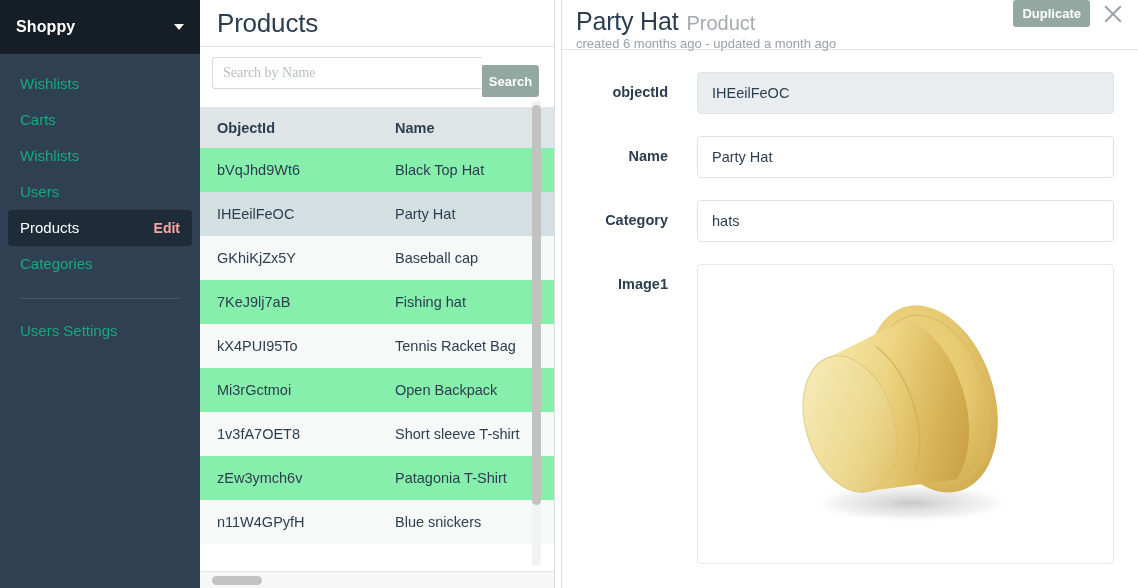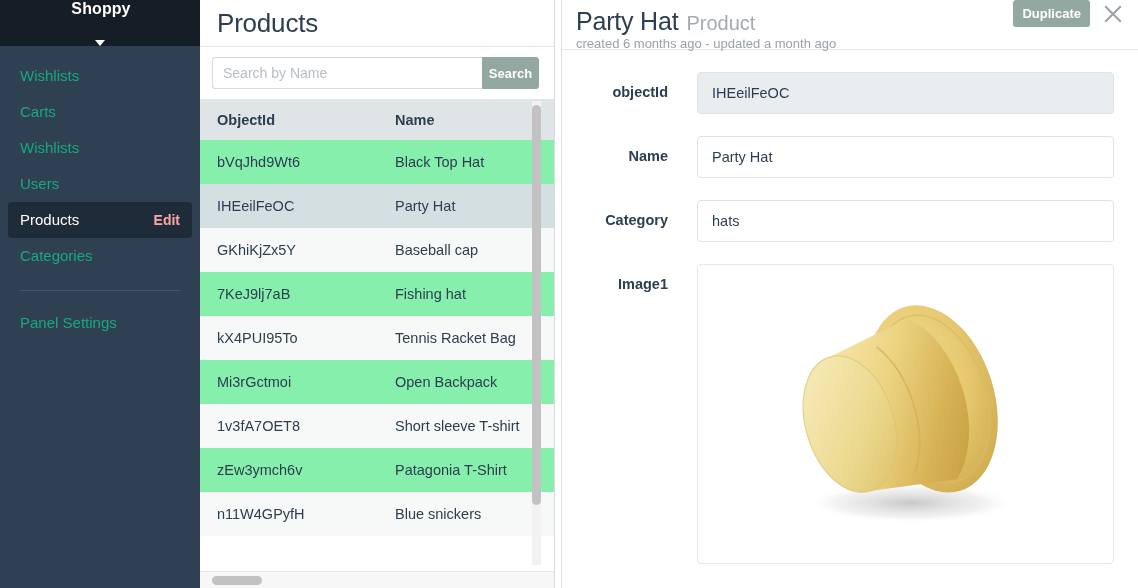--- a/index.html
+++ b/index.html
@@ -12,26 +12,25 @@
   .app { display: flex; width: 1138px; height: 588px; position: relative; }
 
   
   .sidebar {
     width: 200px; height: 588px;
     background: #2e4052;
     flex: 0 0 200px;
     position: relative;
   }
   .brand-bar {
-    height: 46px;
+    height: 54px;
     background: #151d26;
     display: flex; align-items: center;
     padding: 0 14px 0 16px;
     justify-content: space-between;
-    flex-direction: column;
   }
   .brand-name {
     color: #ffffff; font-size: 16px; font-weight: bold;
     letter-spacing: .1px;
   }
   .caret {
     width: 0; height: 0;
     border-left: 5px solid transparent;
     border-right: 5px solid transparent;
     border-top: 6px solid #ffffff;
@@ -91,35 +90,36 @@
   }
   .search-input {
     flex: 1 1 auto;
     height: 32px;
     border: 1px solid #d6dbdf;
     border-right: none;
     border-radius: 3px 0 0 3px;
     padding: 0 10px;
     font-size: 14px;
     color: #7f1d1d;
-    font-family: Liberation Sans, sans-serif;
+    font-family: Liberation Serif, serif;
     outline: none;
     background: #fff;
   }
   .search-input::placeholder { color: #b6bec5; }
   .search-btn {
     height: 32px;
     flex: 0 0 57px;
     background: #93a8a1;
     color: #ffffff;
     border: 1px solid #93a8a1;
     border-radius: 0 3px 3px 0;
     font-size: 13px; font-weight: bold;
     font-family: "Liberation Sans", sans-serif;
     cursor: pointer;
+    margin-top: 8px;
   }
   .table-wrap {
     flex: 1 1 auto;
     position: relative;
     overflow: hidden;
     background: #fff;
   }
   table.plist { width: 100%; border-collapse: collapse; table-layout: fixed; }
   table.plist th, table.plist td {
     text-align: left;
@@ -284,21 +284,21 @@
       </div>
       <div class="nav-item active">
         <span class="nav-label">Products</span>
         <span class="nav-edit">Edit</span>
       </div>
       <div class="nav-item">
         <span class="nav-label">Categories</span>
       </div>
       <div class="nav-sep"></div>
       <div class="nav-item">
-        <span class="nav-label">Panel Settings</span>
+        <span class="nav-label">Users Settings</span>
       </div>
     </div>
   </div>
 
   <div class="list-panel">
     <div class="list-header">
       <span class="list-title">Products</span>
     </div>
 
     <div class="search-row">

